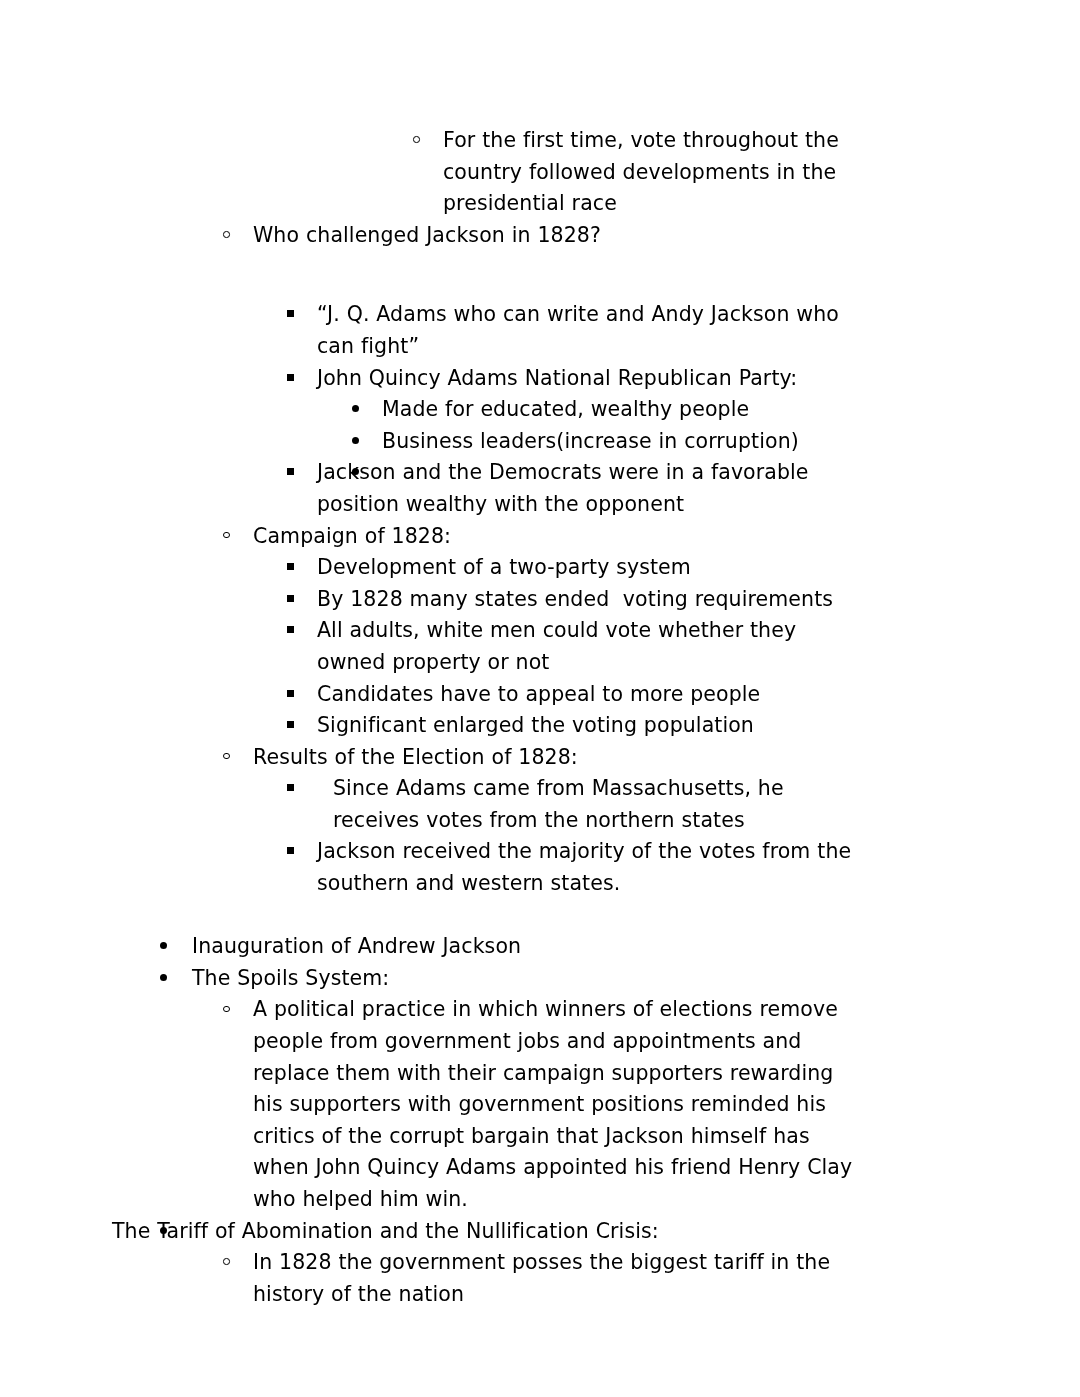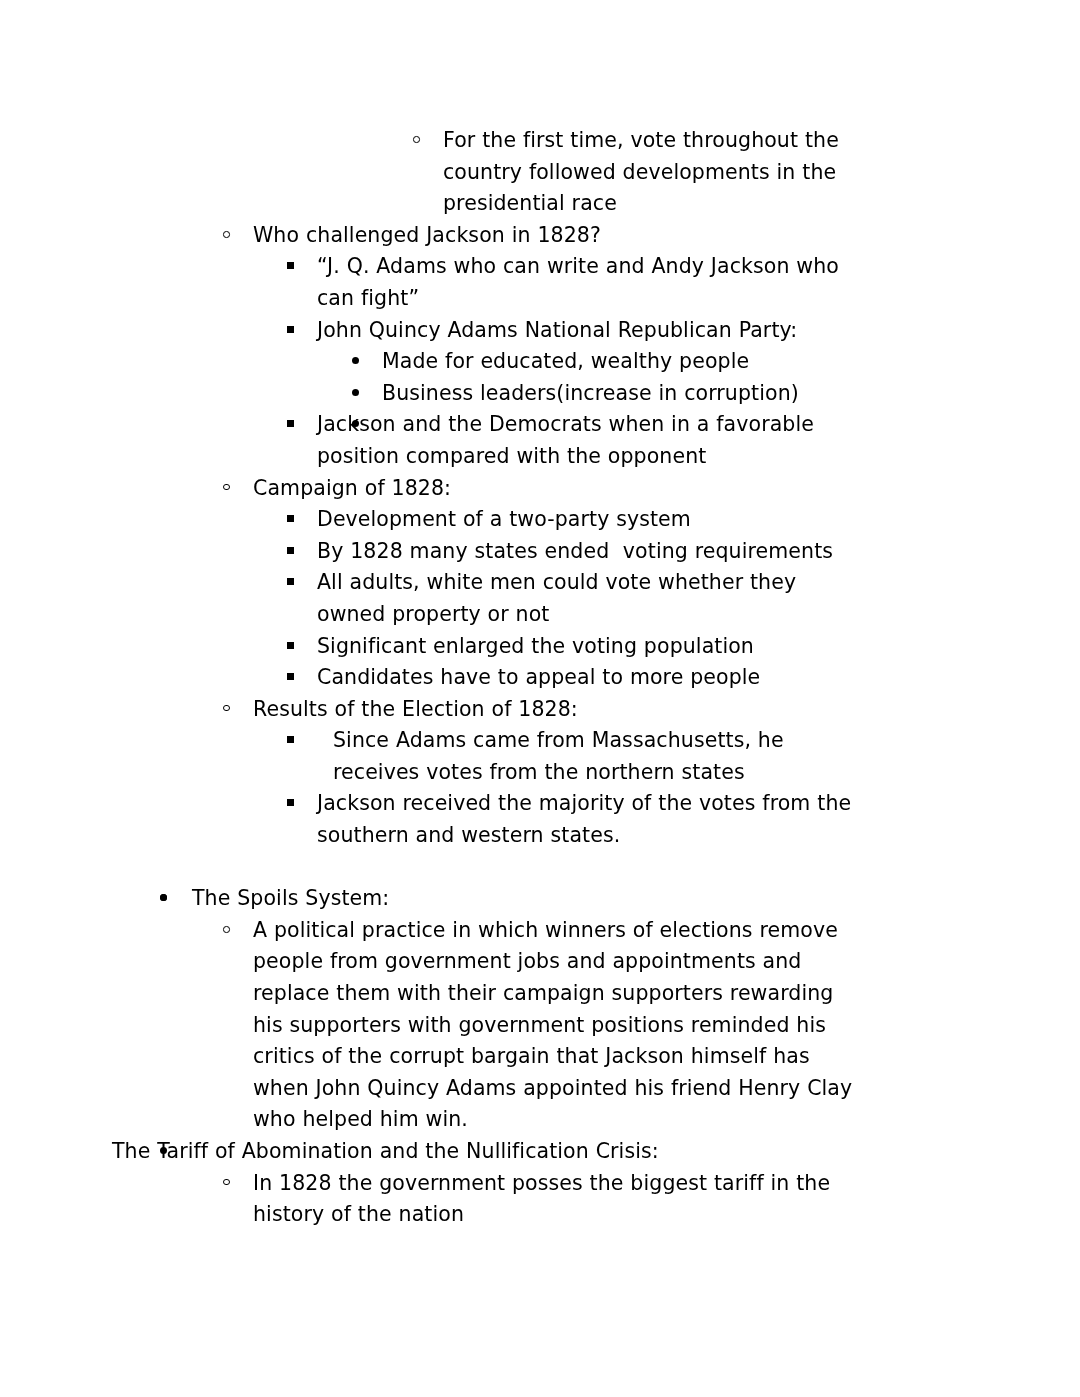--- a/index.html
+++ b/index.html
@@ -112,80 +112,81 @@
       <div class="li lvl4h">
         <span class="bullet b-circle"></span>
         <span class="txt" style="max-width: 498px;">For the first time, vote throughout the country followed developments in the presidential race</span>
       </div>
       <div class="li lvl2">
         <span class="bullet b-circle"></span>
         <span class="txt" style="max-width: 690px;">Who challenged Jackson in 1828?</span>
       </div>
       <div class="li lvl3">
         <span class="bullet b-square"></span>
-        <span class="txt" style="max-width: 622px;">“J. Q. Adams who can write and Andy Jackson who can fight”</span>
+        <span class="txt" style="max-width: 622px; margin-top: 48px;">“J. Q. Adams who can write and Andy Jackson who can fight”</span>
       </div>
       <div class="li lvl3">
         <span class="bullet b-square"></span>
         <span class="txt" style="max-width: 622px;">John Quincy Adams National Republican Party:</span>
       </div>
       <div class="li lvl4">
         <span class="bullet b-disc"></span>
         <span class="txt" style="max-width: 560px;">Made for educated, wealthy people</span>
       </div>
       <div class="li lvl4">
         <span class="bullet b-disc"></span>
         <span class="txt" style="max-width: 560px;">Business leaders(increase in corruption)</span>
       </div>
       <div class="li lvl4">
         <span class="bullet b-disc"></span>
       </div>
       <div class="li lvl3">
         <span class="bullet b-square"></span>
-        <span class="txt" style="max-width: 622px;">Jackson and the Democrats when in a favorable position compared with the opponent</span>
+        <span class="txt" style="max-width: 622px;">Jackson and the Democrats were in a favorable position wealthy with the opponent</span>
       </div>
       <div class="li lvl2">
         <span class="bullet b-circle"></span>
         <span class="txt" style="max-width: 690px;">Campaign of 1828:</span>
       </div>
       <div class="li lvl3">
         <span class="bullet b-square"></span>
         <span class="txt" style="max-width: 622px;">Development of a two-party system</span>
       </div>
       <div class="li lvl3">
         <span class="bullet b-square"></span>
         <span class="txt" style="max-width: 622px;">By 1828 many states ended  voting requirements</span>
       </div>
       <div class="li lvl3">
         <span class="bullet b-square"></span>
         <span class="txt" style="max-width: 622px;">All adults, white men could vote whether they owned property or not</span>
       </div>
       <div class="li lvl3">
         <span class="bullet b-square"></span>
+        <span class="txt" style="max-width: 622px;">Candidates have to appeal to more people</span>
+      </div>
+      <div class="li lvl3">
+        <span class="bullet b-square"></span>
         <span class="txt" style="max-width: 622px;">Significant enlarged the voting population</span>
-      </div>
-      <div class="li lvl3">
-        <span class="bullet b-square"></span>
-        <span class="txt" style="max-width: 622px;">Candidates have to appeal to more people</span>
       </div>
       <div class="li lvl2">
         <span class="bullet b-circle"></span>
         <span class="txt" style="max-width: 690px;">Results of the Election of 1828:</span>
       </div>
       <div class="li lvl3">
         <span class="bullet b-square"></span>
         <span class="txt" style="max-width: 622px; margin-left: 16px;">Since Adams came from Massachusetts, he receives votes from the northern states</span>
       </div>
       <div class="li lvl3">
         <span class="bullet b-square"></span>
         <span class="txt" style="max-width: 622px;">Jackson received the majority of the votes from the southern and western states.</span>
       </div>
       <div class="spacer"></div>
       <div class="li lvl1">
         <span class="bullet b-disc"></span>
+        <span class="txt" style="max-width: 760px;">Inauguration of Andrew Jackson</span>
       </div>
       <div class="li lvl1">
         <span class="bullet b-disc"></span>
         <span class="txt" style="max-width: 760px;">The Spoils System:</span>
       </div>
       <div class="li lvl2">
         <span class="bullet b-circle"></span>
         <span class="txt" style="max-width: 690px;">A political practice in which winners of elections remove people from government jobs and appointments and replace them with their campaign supporters rewarding his supporters with government positions reminded his critics of the corrupt bargain that Jackson himself has when John Quincy Adams appointed his friend Henry Clay who helped him win.</span>
       </div>
       <div class="li lvl1x">

